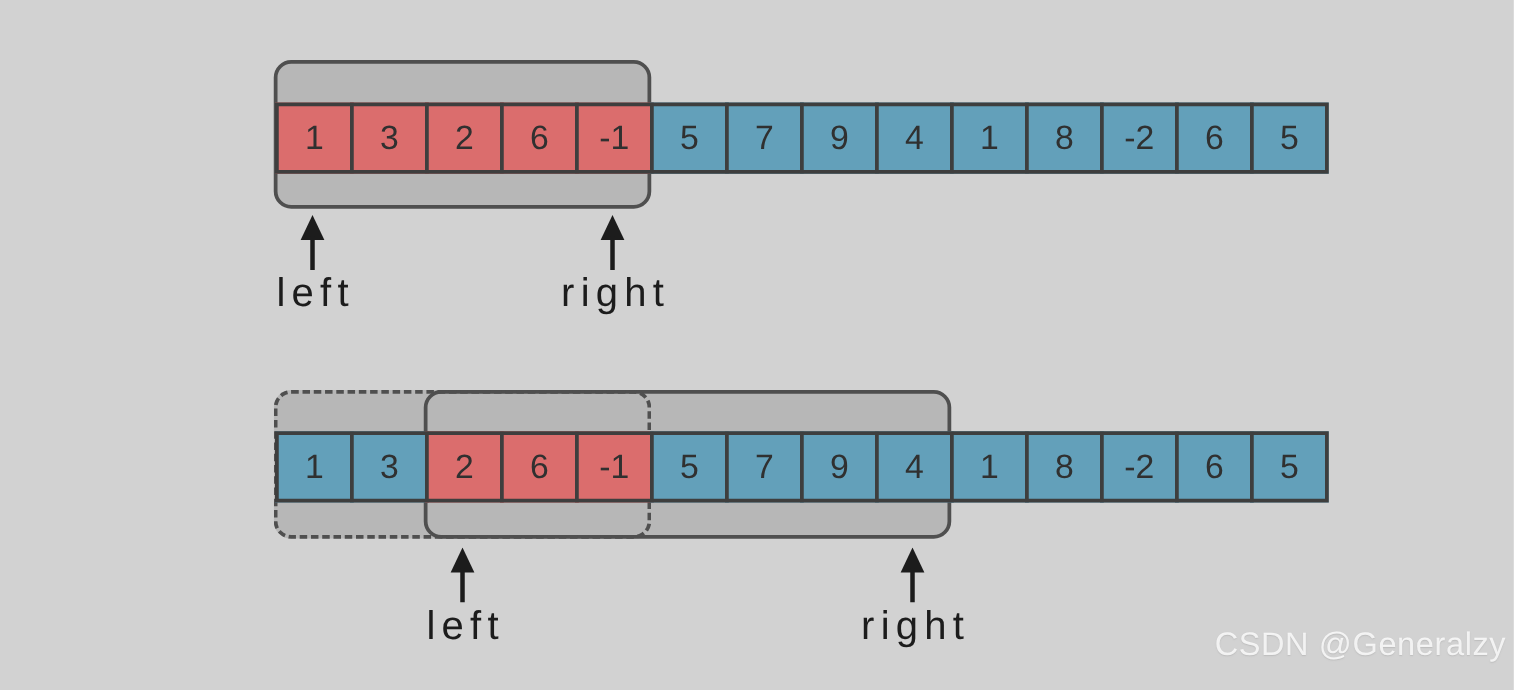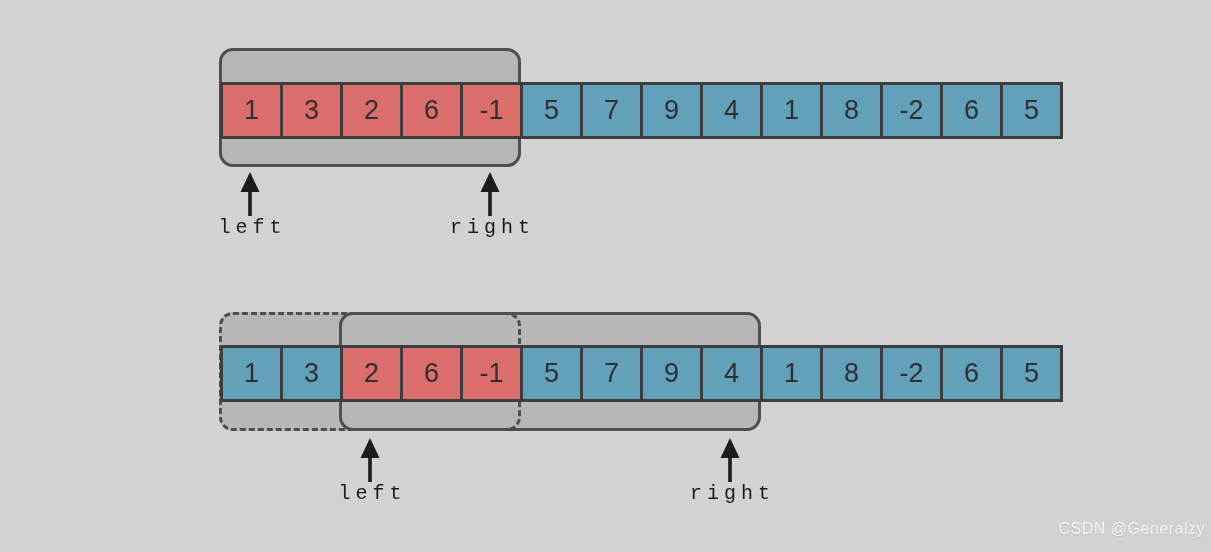--- a/index.html
+++ b/index.html
@@ -57,31 +57,30 @@
     position: absolute;
     width: 28px;
     height: 44px;
     color: var(--arrow-color, #1c1c1c);
   }
   .arrow svg { display: block; width: 28px; height: 44px; }
   .pointer-label {
     position: absolute;
     transform: translateX(-50%);
     color: var(--label-text, #1c1c1c);
-    font-size: 20px;
+    font-size: 32px;
     letter-spacing: 5px;
     text-indent: 5px;
     white-space: nowrap;
-    font-family: Liberation Mono, monospace;
   }
   .watermark {
     position: absolute;
     right: 6px;
-    top: 520px;
-    font-size: 16px;
+    top: 500px;
+    font-size: 26px;
     letter-spacing: 0.5px;
     color: var(--watermark-color, rgba(255,255,255,0.8));
     text-shadow: 0 1px 1px rgba(150,150,150,0.35);
   }
 </style>
 </head>
 <body>
 
 <div class="canvas" style="--page-background: #d2d2d2; --red-cell: #db6d6d; --blue-cell: #63a0ba; --window-fill: #b7b7b7; --window-border: #4f4f4f; --cell-border: #3e3e3e; --number-text: #303030; --arrow-color: #1c1c1c; --label-text: #1c1c1c; --watermark-color: rgba(255,255,255,0.8);">
   <div class="diagram" id="diagram-0">

